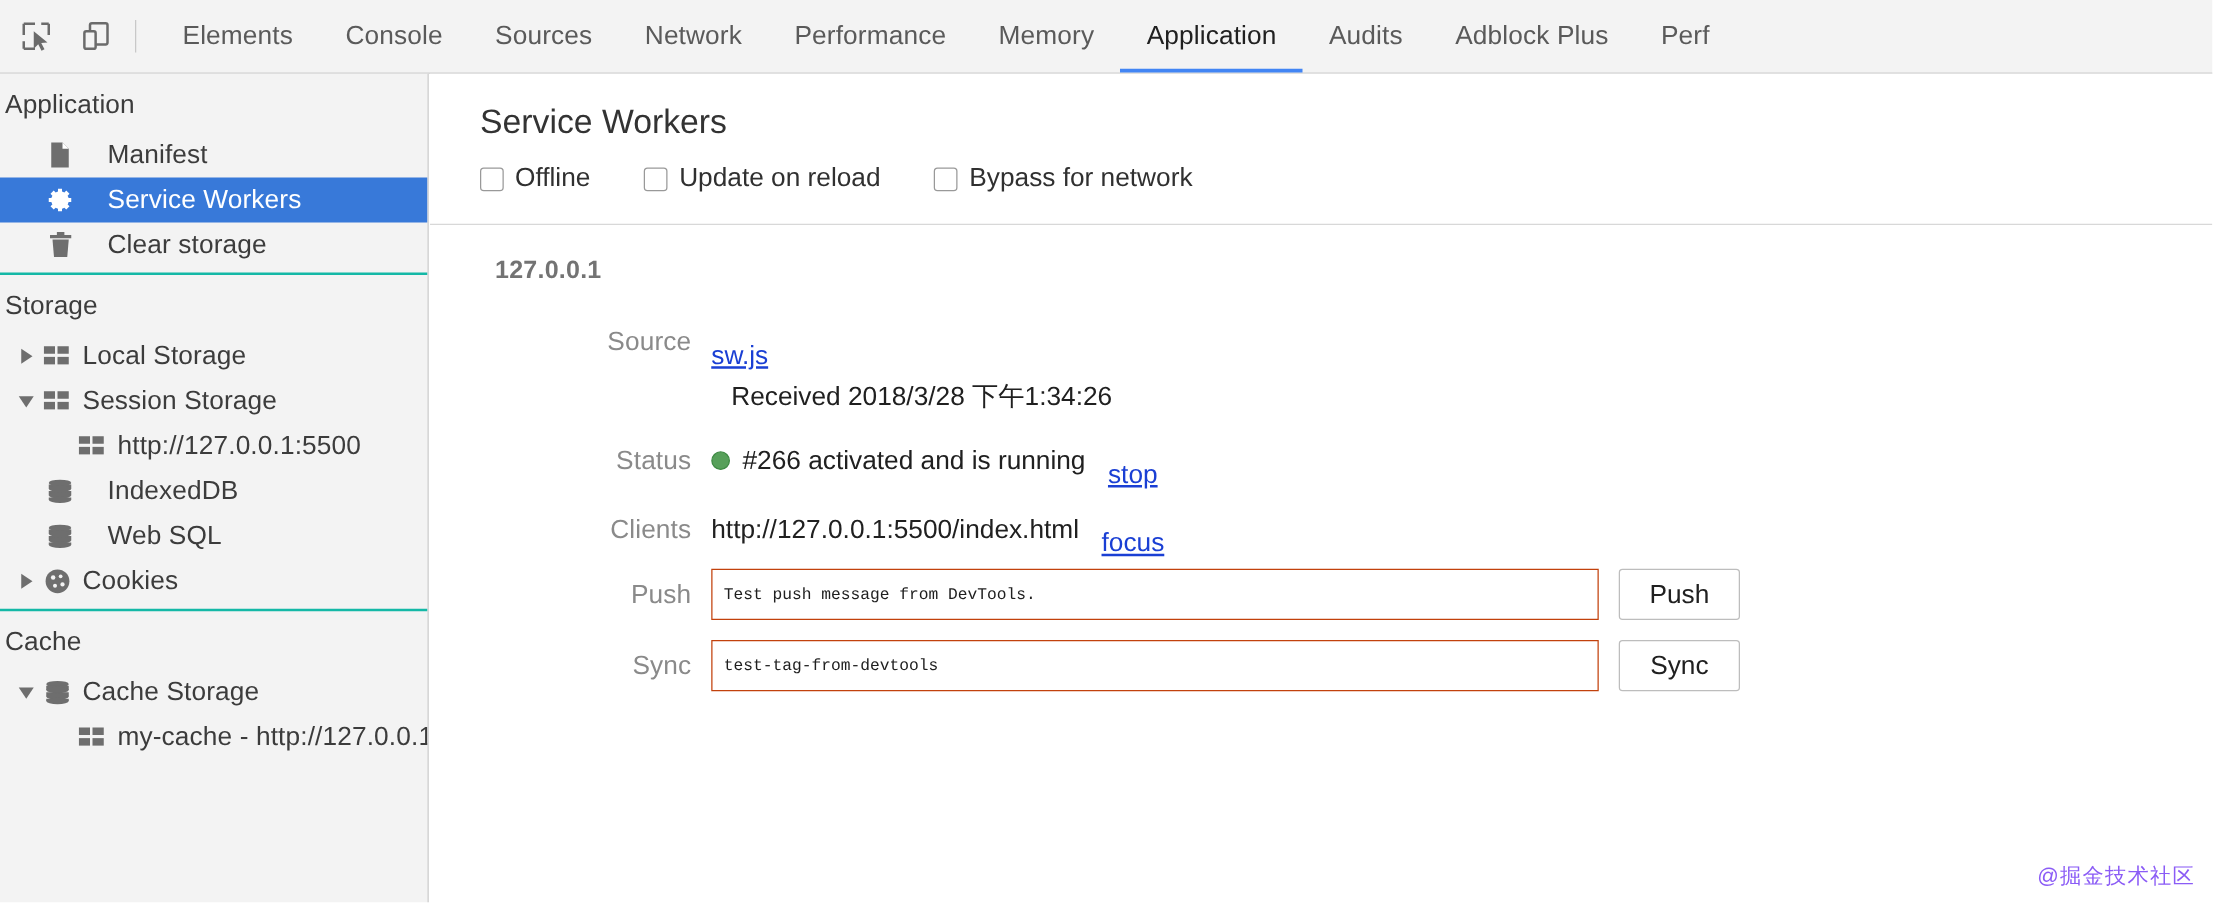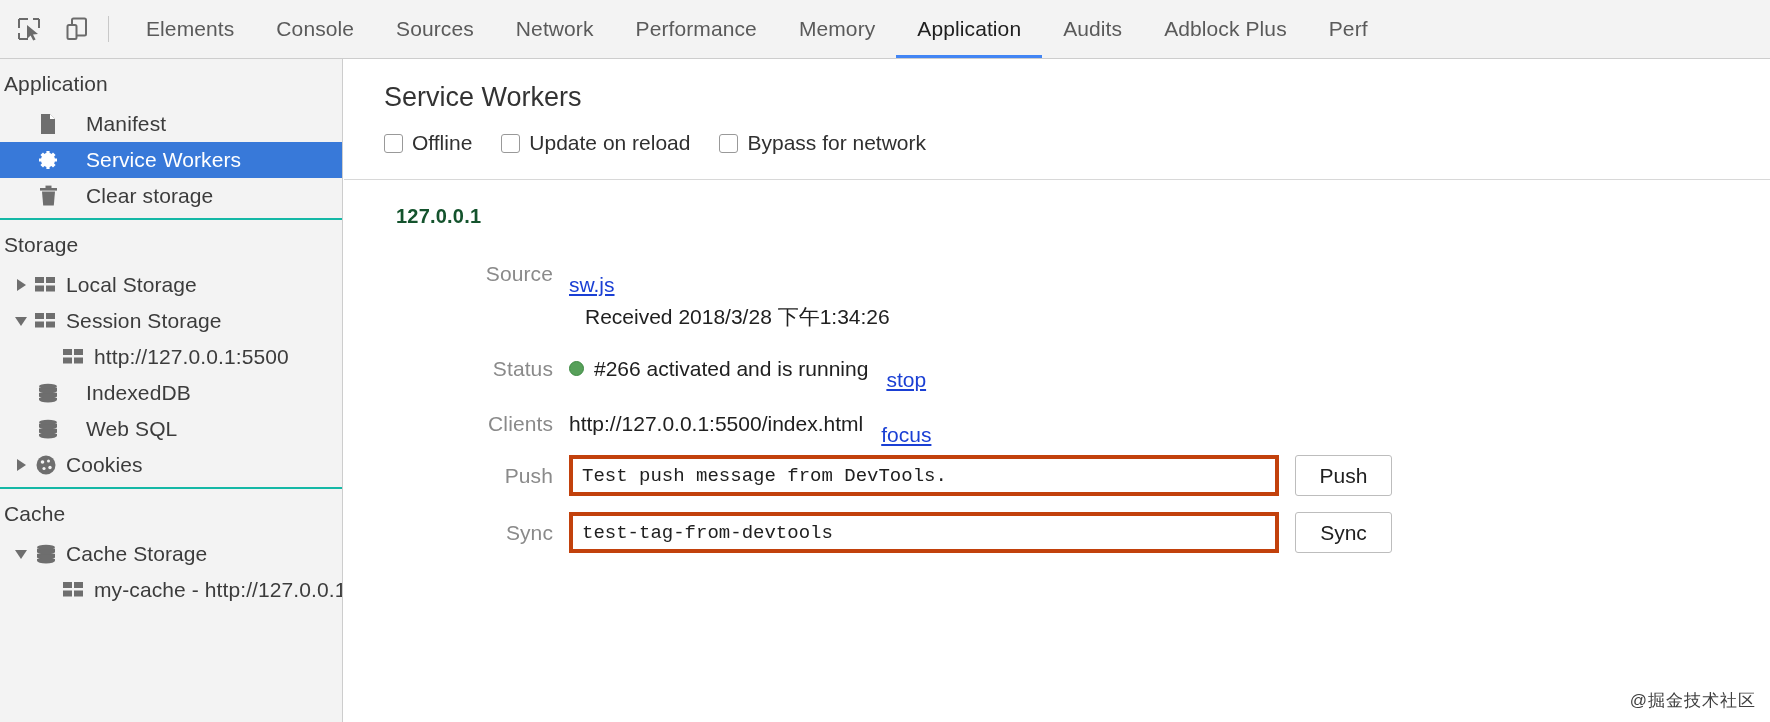--- a/index.html
+++ b/index.html
@@ -114,39 +114,39 @@
     overflow: hidden;
   }
   .panel-title {
     font-size: 27px; color: #333333;
     padding: 23px 0 0 40px;
     font-weight: 400;
   }
   .cb-row {
     display: flex; align-items: center;
     padding: 18px 0 0 40px;
-    gap: 1px;
+    gap: 15px;
   }
   .cb-wrap { display: flex; align-items: center; margin-right: 28px; cursor: pointer; }
   .cb-box {
     width: 19px; height: 19px;
     border: 1px solid #999;
     border-radius: 3px;
     background: #fff;
     margin-right: 9px;
   }
   .cb-label { font-size: 21px; color: #303030; white-space: nowrap; }
 
   .divider {
     margin-top: 24px;
     border-top: 1px solid #d8d8d8;
   }
 
   .sw-origin {
-    font-size: 20px; font-weight: bold; color: #14532d;
+    font-size: 20px; font-weight: bold; color: #737373;
     padding: 25px 0 0 52px;
     letter-spacing: 0.2px;
   }
 
   .rows { padding-top: 22px; }
   .row { display: flex; align-items: center; min-height: 36px; margin-bottom: 8px; }
   .row-label {
     width: 225px; min-width: 225px;
     text-align: right;
     padding-right: 16px;
@@ -162,45 +162,45 @@
     width: 15px; height: 15px; border-radius: 50%;
     background: #57a05a; border: 1px solid #3e8a43;
     margin-right: 10px; display: inline-block;
   }
   .gap-l { margin-left: 18px; }
   .sub-row { padding-left: 241px; font-size: 21px; color: #202020; margin: -2px 0 14px 0; }
 
   .field-row { display: flex; align-items: center; margin-bottom: 16px; }
   .text-field {
     width: 710px; height: 41px;
-    border: 4px solid #c2410c;
+    border: 1px solid #c2410c;
     background: #fff;
     font-family: "Liberation Mono", monospace;
-    font-size: 19px;
+    font-size: 13px;
     color: #202020;
     padding: 4px 9px;
     outline: none;
   }
   .act-btn {
     margin-left: 16px;
     min-width: 97px; height: 41px;
     border: 1px solid #bdbdbd;
     border-radius: 3px;
     background: #fff;
     font-family: "Liberation Sans", sans-serif;
     font-size: 21px;
     color: #202020;
     cursor: pointer;
   }
 
   .watermark {
     position: absolute;
     right: 14px; bottom: 10px;
     font-size: 17px;
-    color: #404040;
+    color: #8b5cf6;
     letter-spacing: 1px;
     user-select: none;
   }
 </style>
 </head>
 <body>
 
 <div id="app">
 
   <div class="toolbar">

